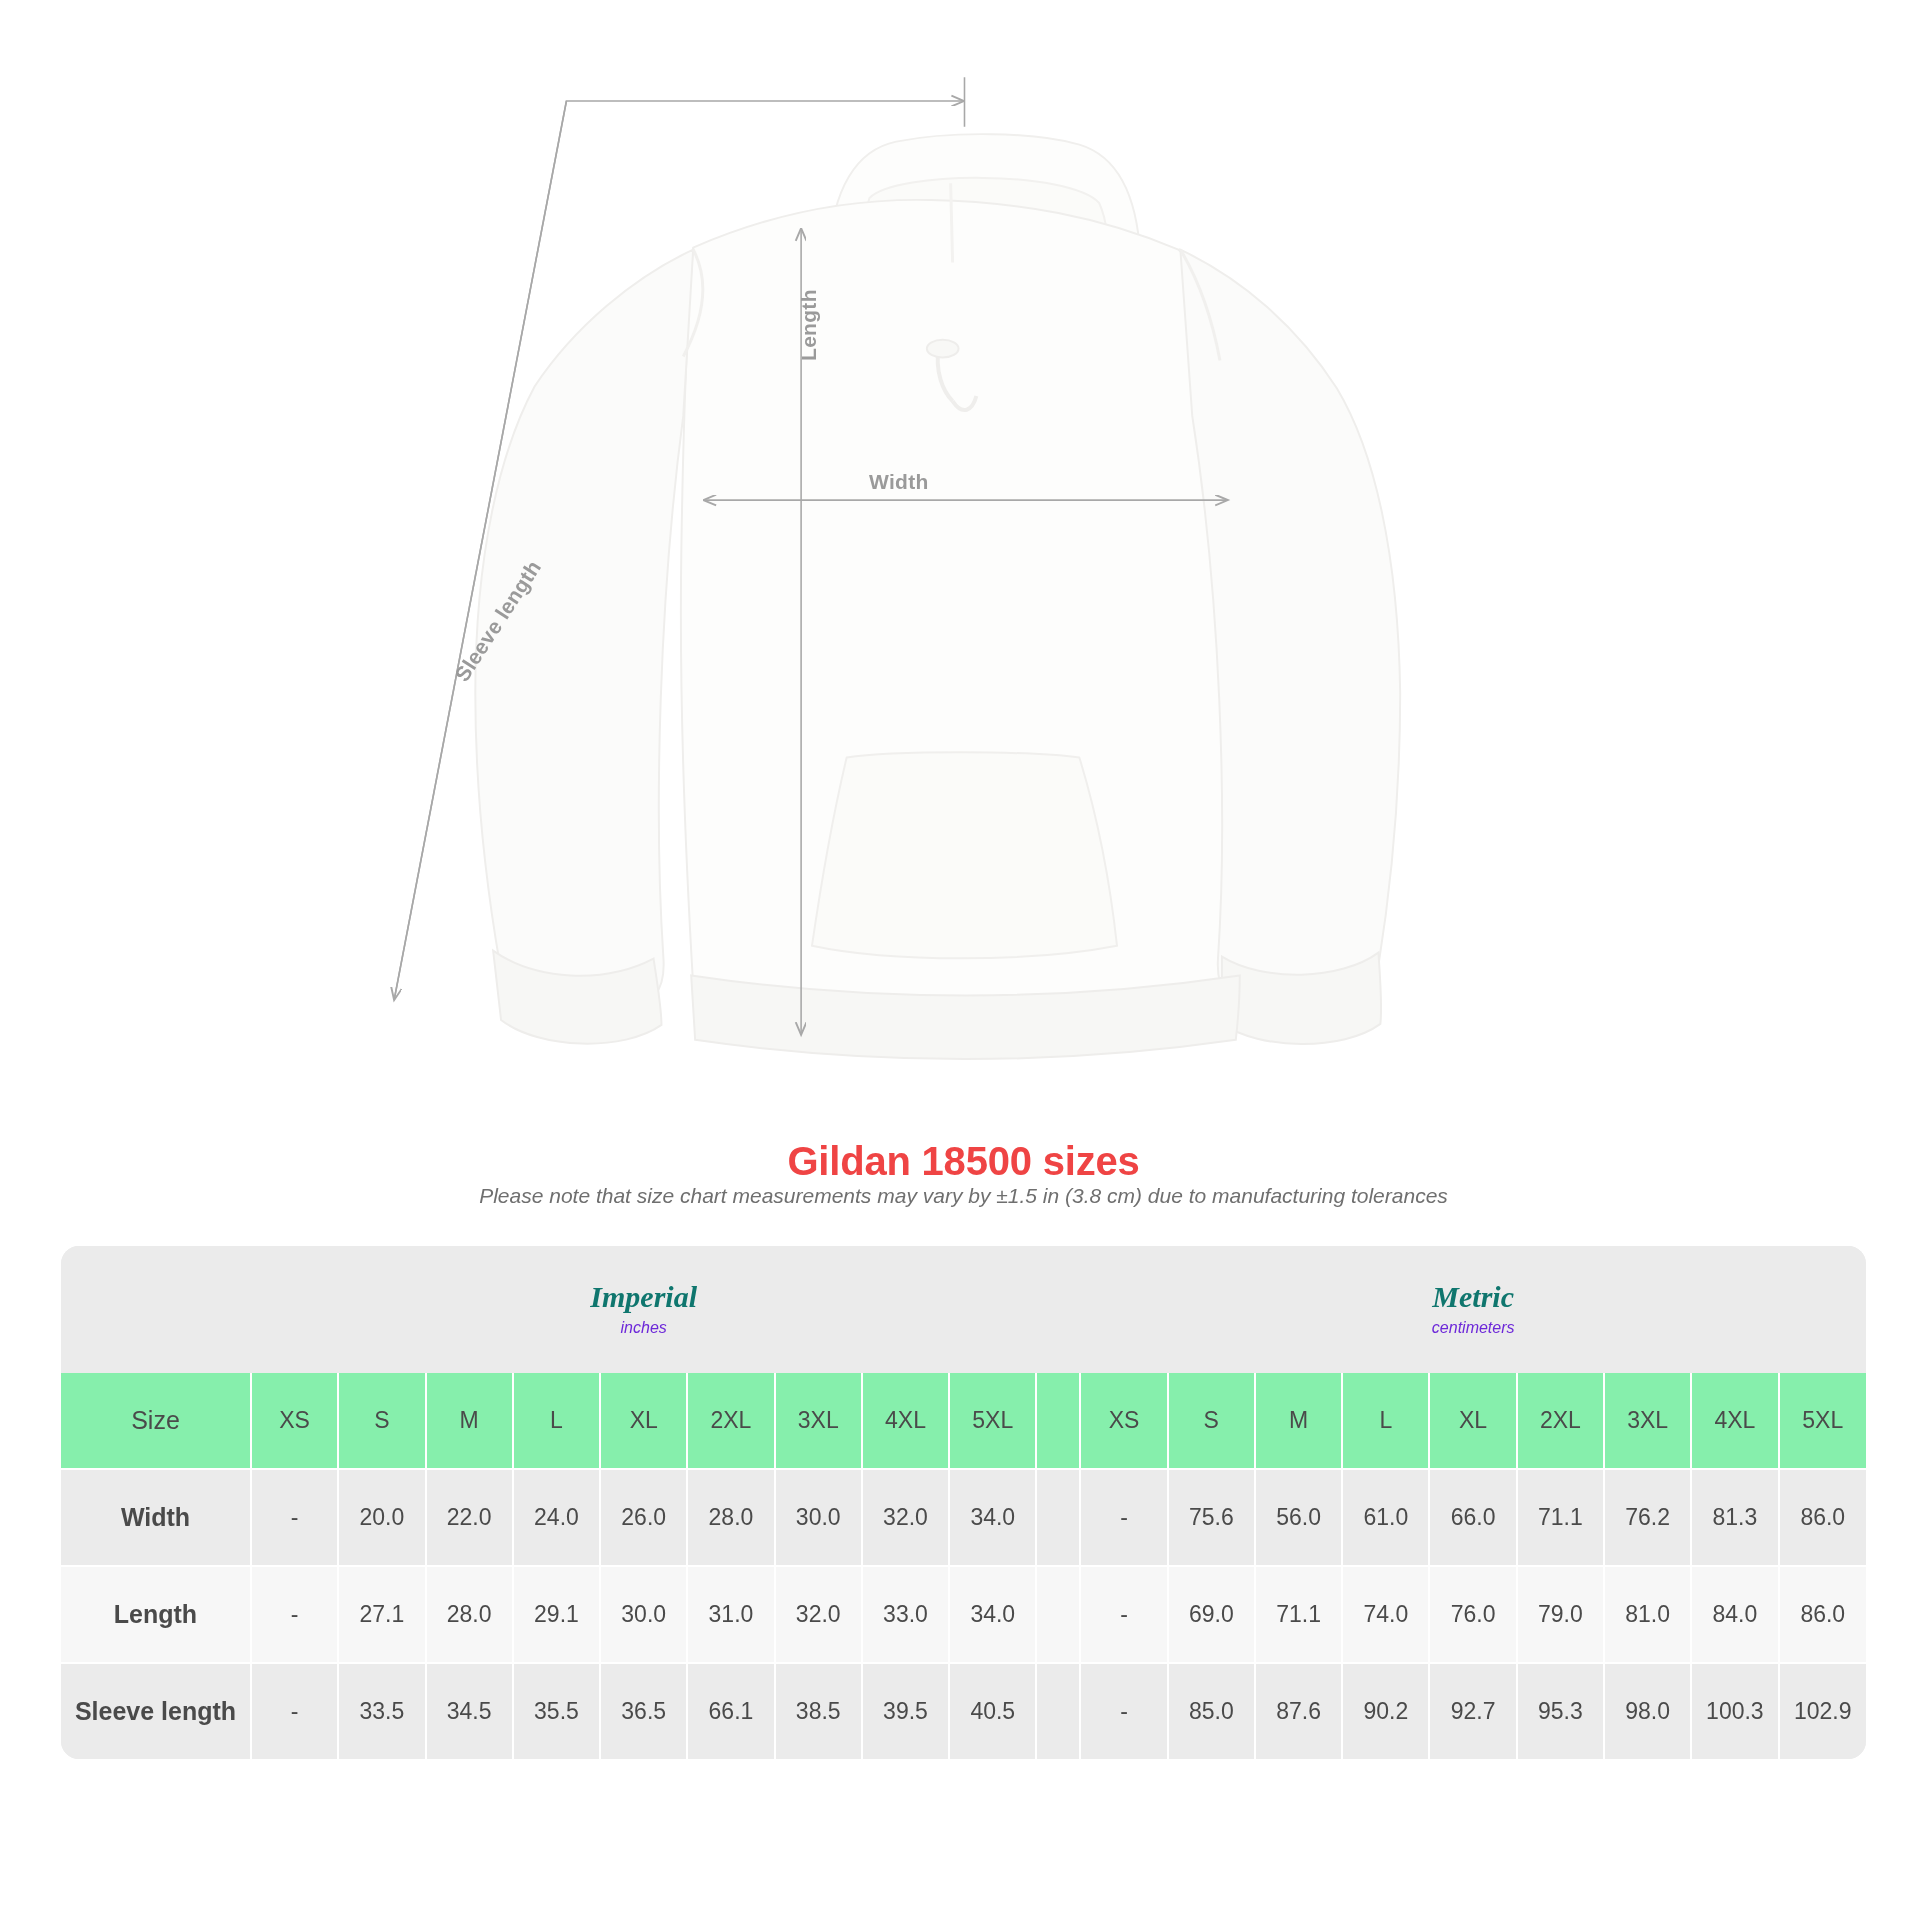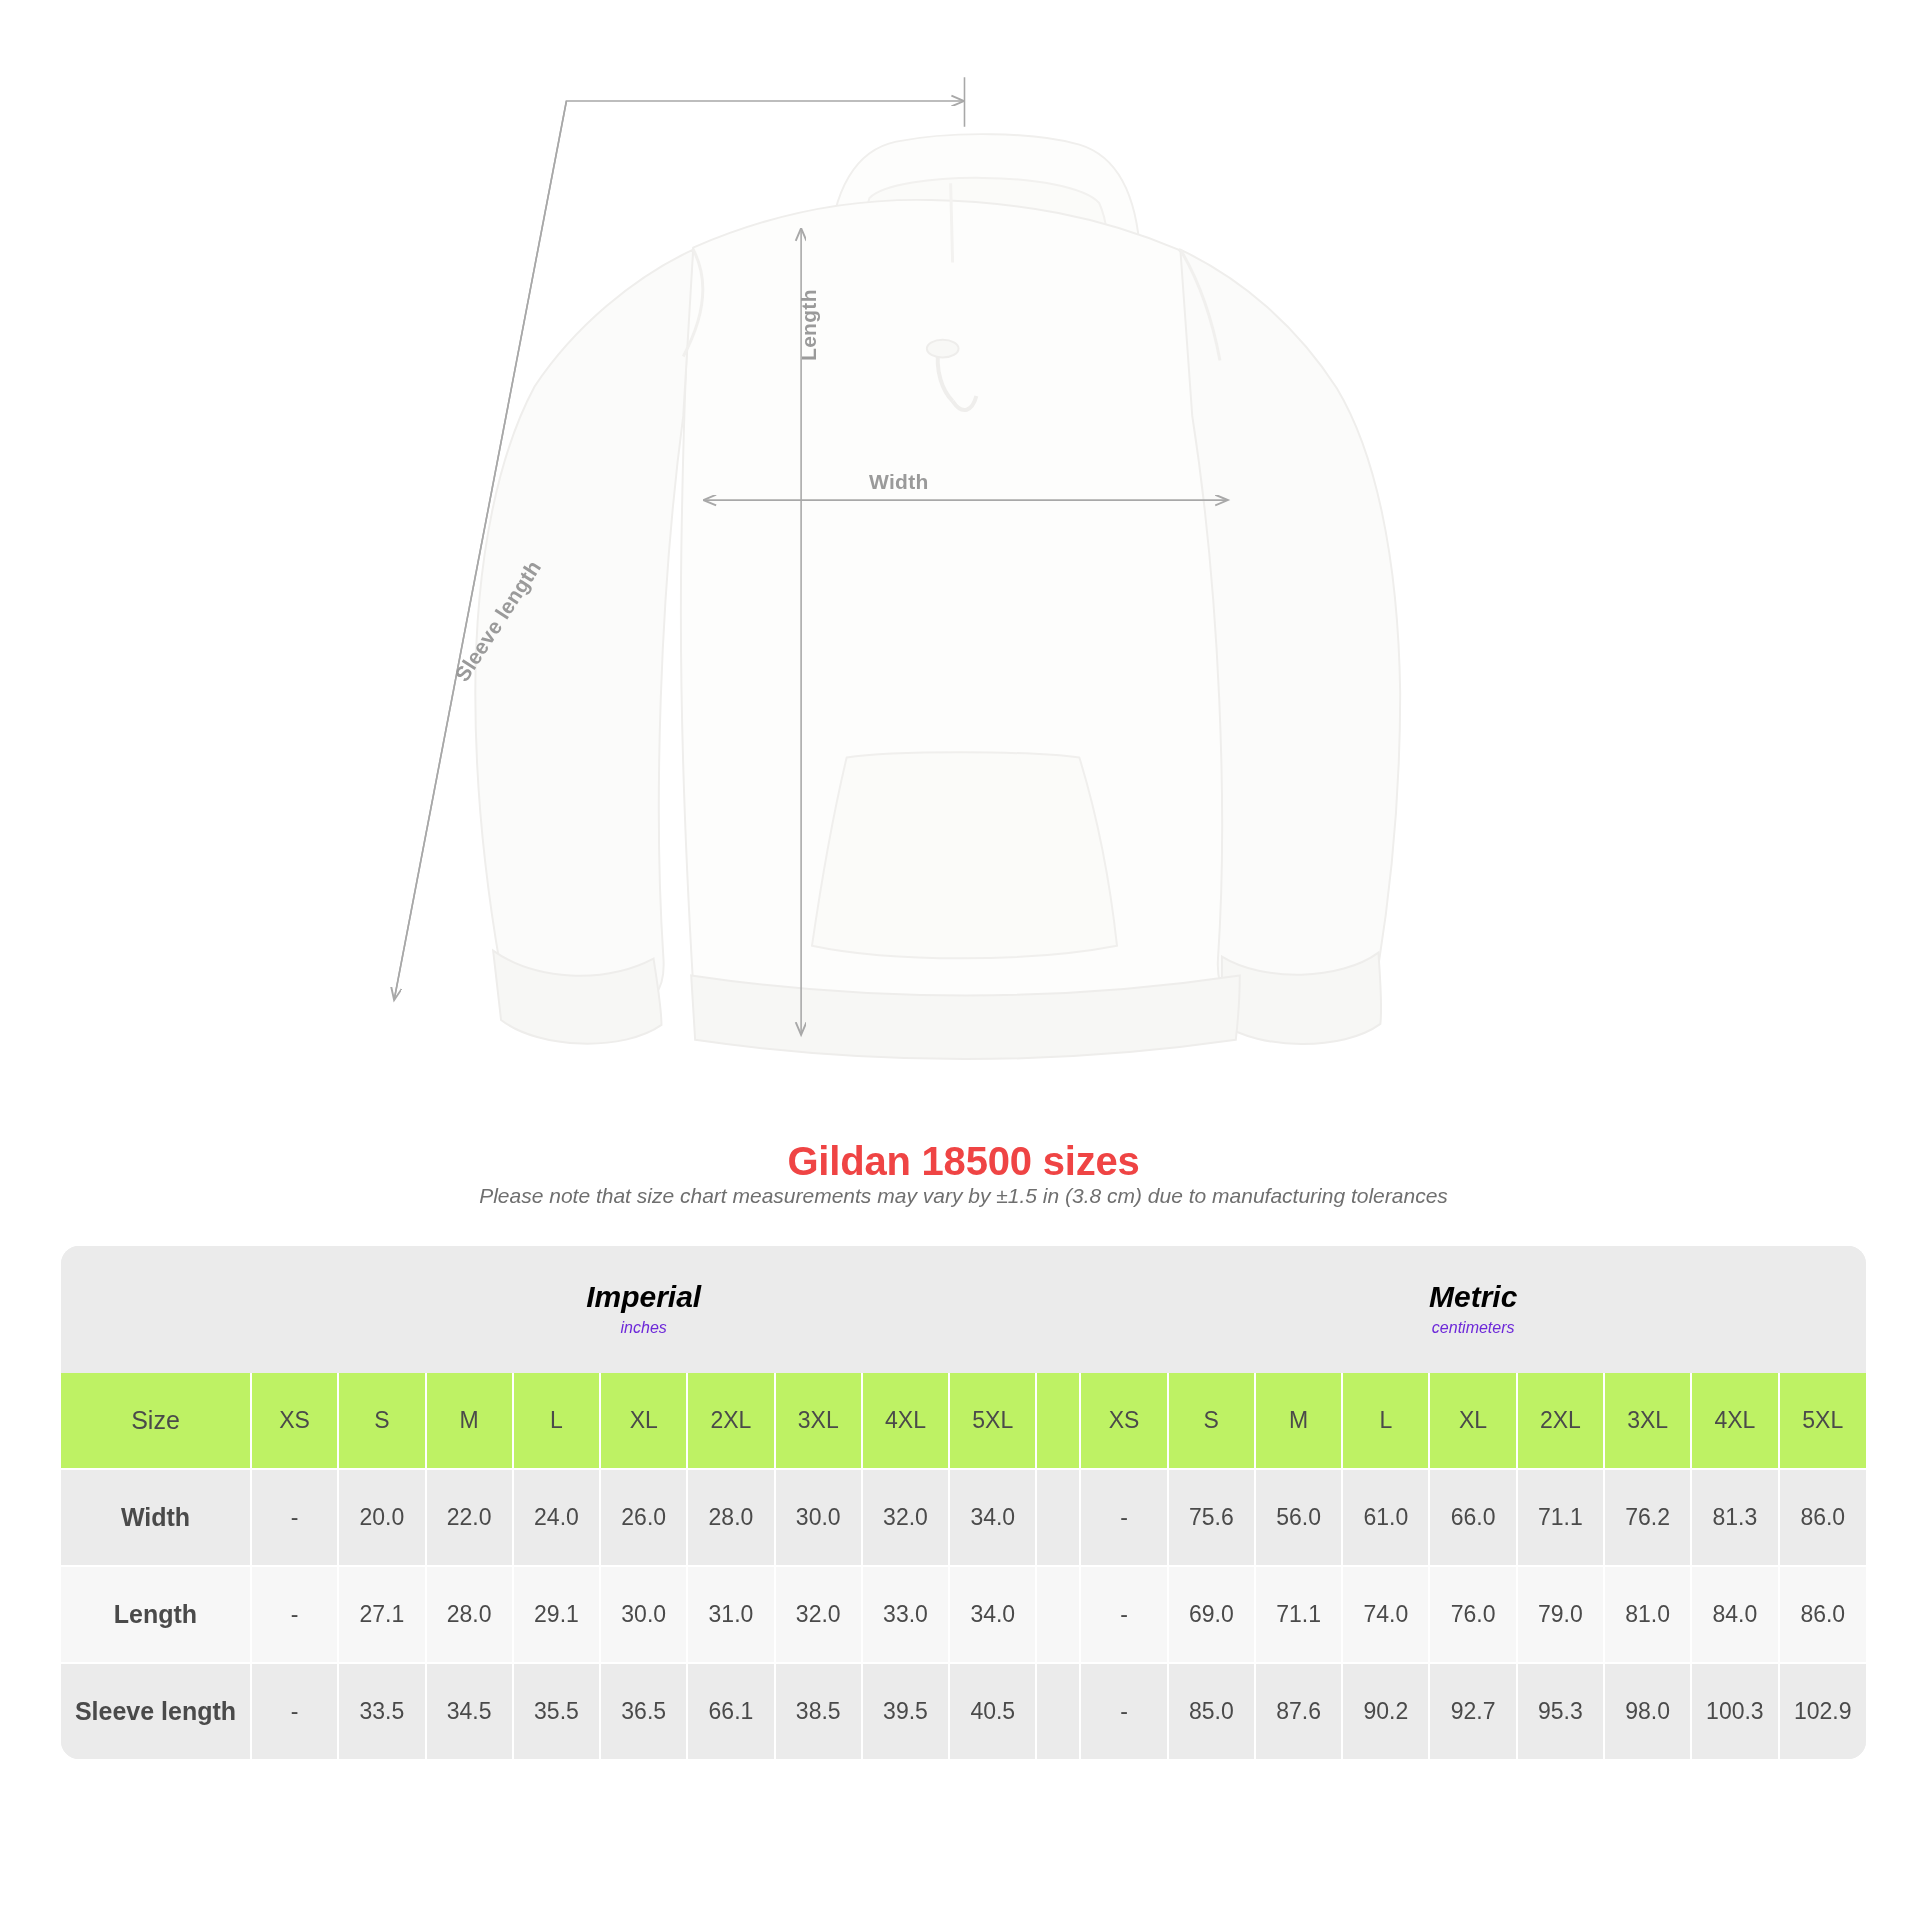--- a/index.html
+++ b/index.html
@@ -94,32 +94,33 @@
   }
   .unit-row td {
     height: 127px;
     background: #ebebeb;
     border: none;
   }
   .unit-title {
     font-size: 30px;
     font-style: italic;
     font-weight: bold;
-    color: #000000;
+    color: #0f766e;
     line-height: 1.25;
+    font-family: Liberation Serif, serif;
   }
   .unit-sub {
     font-size: 16px;
     font-style: italic;
     color: #6d28d9;
     line-height: 1.6;
   }
   .head-row td {
     height: 95px;
-    background: #bef264;
+    background: #86efac;
     font-weight: bold;
     color: #5a5a5a;
     font-size: 24px;
     border-right: 2px solid #ffffff;
   }
   .head-row td.rowlabel {
     font-size: 25px;
   }
   .data-row td {
     height: 95px;

